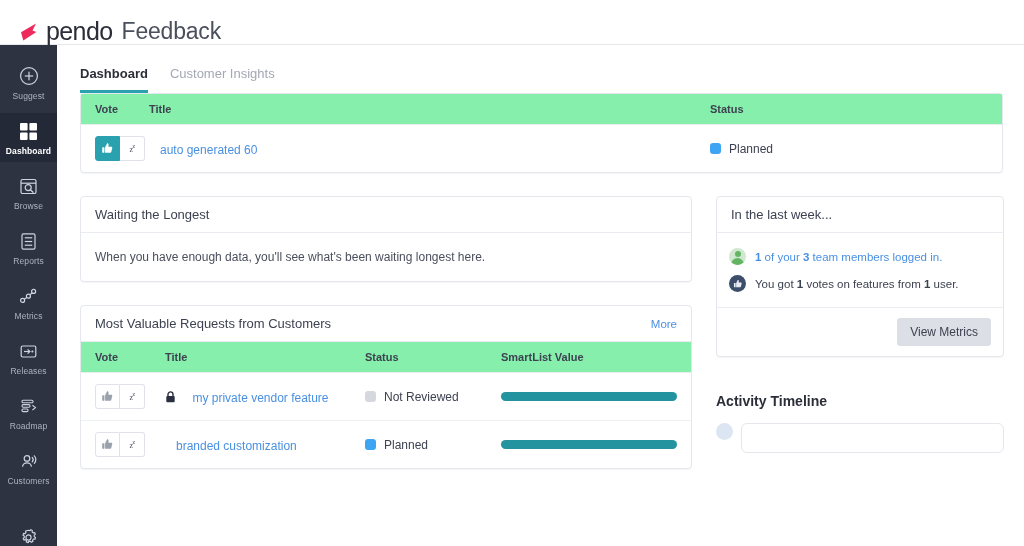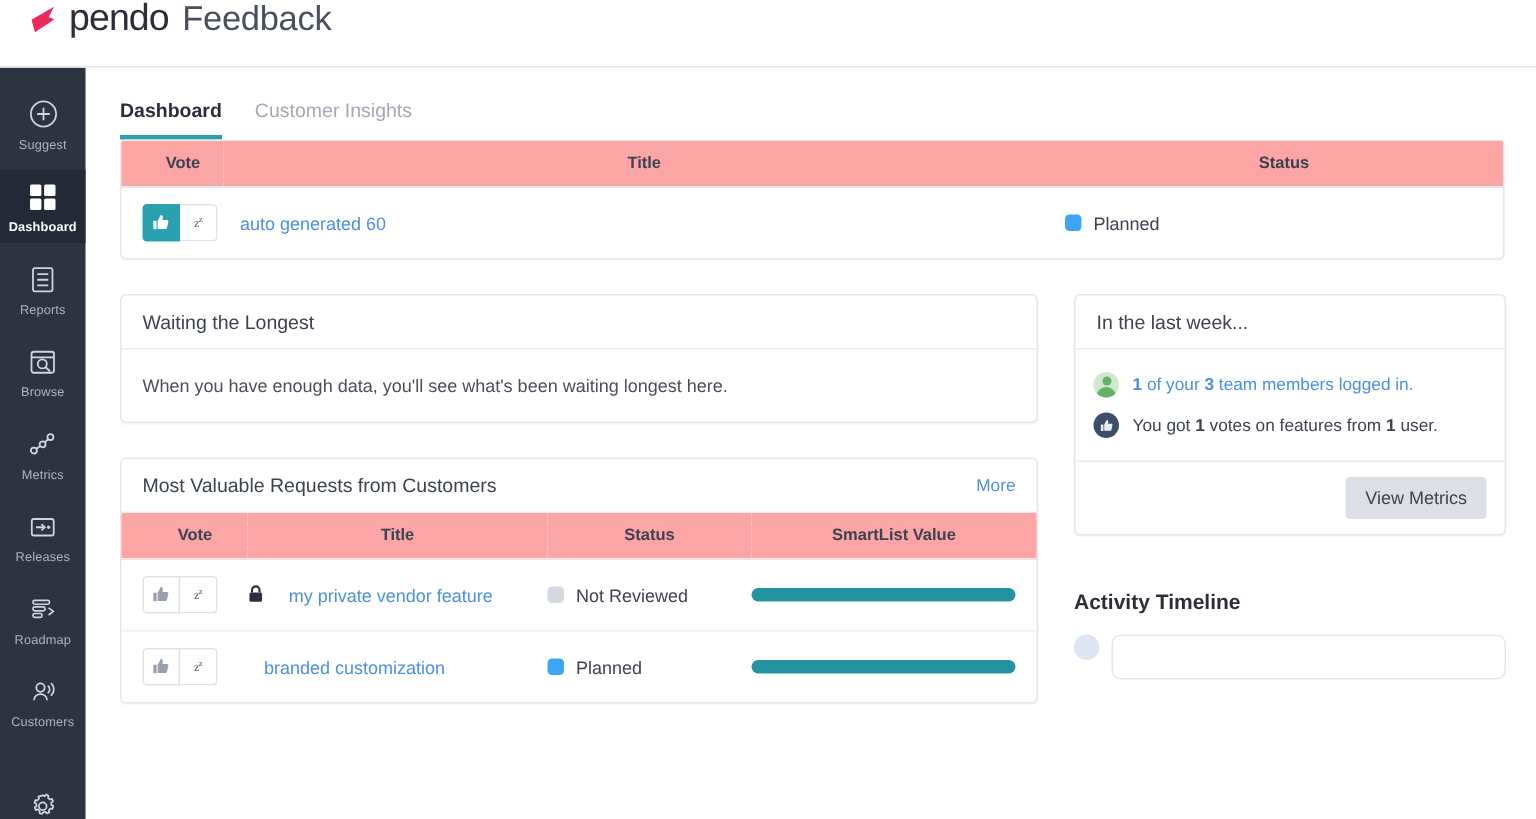--- a/index.html
+++ b/index.html
@@ -9,21 +9,21 @@
     background: #ffffff;
     font-family: "Liberation Sans", sans-serif;
     -webkit-font-smoothing: antialiased;
   }
   .app { position: relative; width: 1024px; height: 546px; background:#fff; }
 
   
   .topbar {
     position: absolute; top: 0; left: 0; width: 1024px; height: 45px;
     background: #ffffff; border-bottom: 1px solid #e6e8ec;
-    display: flex; align-items: flex-start; z-index: 30;
+    display: flex; align-items: flex-end; z-index: 30;
   }
   .brand { display: flex; align-items: flex-end; gap: 9px; margin-left: 21px; }
   .pendo-logo { display: flex; align-items: center; gap: 3px; }
   .logo-mark { width: 22px; height: 18px; display:block; }
   .logo-word {
     font-size: 25px; font-weight: 400; color: #2b2e38;
     letter-spacing: -0.6px; line-height: 1;
     font-family: "Liberation Sans", sans-serif;
   }
   .brand-sub {
@@ -95,22 +95,22 @@
   }
   .card-head {
     height: 36px; display: flex; align-items: center; padding: 0 14px;
     border-bottom: 1px solid #e9ecf1;
   }
   .card-title { font-size: 13px; color: #3d4251; font-weight: 400; }
   .card-link { margin-left: auto; font-size: 11.5px; color: #4a90e2; cursor: pointer; }
 
   table { width: 100%; border-collapse: collapse; }
   thead th {
-    background: #fca5a5; font-size: 11px; color: #3d4251; font-weight: 700;
-    text-align: center; padding: 9px 0; border-bottom: 1px solid #e9ecf1;
+    background: #86efac; font-size: 11px; color: #3d4251; font-weight: 700;
+    text-align: left; padding: 9px 0; border-bottom: 1px solid #e9ecf1;
   }
   tbody td { padding: 0; border-bottom: 1px solid #eef0f4; vertical-align: middle; }
   tbody tr:last-child td { border-bottom: none; }
 
   .vote-group { display: inline-flex; }
   .vote-btn {
     width: 25px; height: 25px; border: 1px solid #dfe2e8;
     display: flex; align-items: center; justify-content: center; cursor: pointer;
     background: #fff;
   }
@@ -199,39 +199,39 @@
           <rect x="1" y="10.4" width="7.6" height="7.6" rx="1" fill="#ffffff"></rect>
           <rect x="10.4" y="10.4" width="7.6" height="7.6" rx="1" fill="#ffffff"></rect>
         </svg>
       </span>
       <span class="nav-label">Dashboard</span>
     </div>
 
     <div class="nav-item">
       <span class="nav-ico">
         <svg width="19" height="19" viewBox="0 0 19 19">
+          <rect x="2" y="2.5" width="15" height="14" rx="1.6" fill="none" stroke="#cfd4df" stroke-width="1.2"></rect>
+          <line x1="2" y1="6.2" x2="17" y2="6.2" stroke="#cfd4df" stroke-width="1.2"></line>
+          <circle cx="9.2" cy="10.6" r="3" fill="none" stroke="#cfd4df" stroke-width="1.2"></circle>
+          <line x1="11.4" y1="12.8" x2="14" y2="15.2" stroke="#cfd4df" stroke-width="1.3" stroke-linecap="round"></line>
+        </svg>
+      </span>
+      <span class="nav-label">Browse</span>
+    </div>
+
+    <div class="nav-item">
+      <span class="nav-ico">
+        <svg width="19" height="19" viewBox="0 0 19 19">
           <rect x="3" y="1.8" width="13" height="15.4" rx="1.4" fill="none" stroke="#cfd4df" stroke-width="1.2"></rect>
           <line x1="5.8" y1="5.8" x2="13.2" y2="5.8" stroke="#cfd4df" stroke-width="1.2"></line>
           <line x1="5.8" y1="9.5" x2="13.2" y2="9.5" stroke="#cfd4df" stroke-width="1.2"></line>
           <line x1="5.8" y1="13.2" x2="13.2" y2="13.2" stroke="#cfd4df" stroke-width="1.2"></line>
         </svg>
       </span>
       <span class="nav-label">Reports</span>
-    </div>
-
-    <div class="nav-item">
-      <span class="nav-ico">
-        <svg width="19" height="19" viewBox="0 0 19 19">
-          <rect x="2" y="2.5" width="15" height="14" rx="1.6" fill="none" stroke="#cfd4df" stroke-width="1.2"></rect>
-          <line x1="2" y1="6.2" x2="17" y2="6.2" stroke="#cfd4df" stroke-width="1.2"></line>
-          <circle cx="9.2" cy="10.6" r="3" fill="none" stroke="#cfd4df" stroke-width="1.2"></circle>
-          <line x1="11.4" y1="12.8" x2="14" y2="15.2" stroke="#cfd4df" stroke-width="1.3" stroke-linecap="round"></line>
-        </svg>
-      </span>
-      <span class="nav-label">Browse</span>
     </div>
 
     <div class="nav-item">
       <span class="nav-ico">
         <svg width="19" height="19" viewBox="0 0 19 19">
           <circle cx="3.6" cy="13.4" r="2" fill="none" stroke="#cfd4df" stroke-width="1.2"></circle>
           <circle cx="9.4" cy="9.2" r="2" fill="none" stroke="#cfd4df" stroke-width="1.2"></circle>
           <circle cx="14.6" cy="4.4" r="2" fill="none" stroke="#cfd4df" stroke-width="1.2"></circle>
           <line x1="5.2" y1="12.2" x2="7.9" y2="10.4" stroke="#cfd4df" stroke-width="1.2"></line>
           <line x1="10.9" y1="7.9" x2="13.2" y2="5.7" stroke="#cfd4df" stroke-width="1.2"></line>

